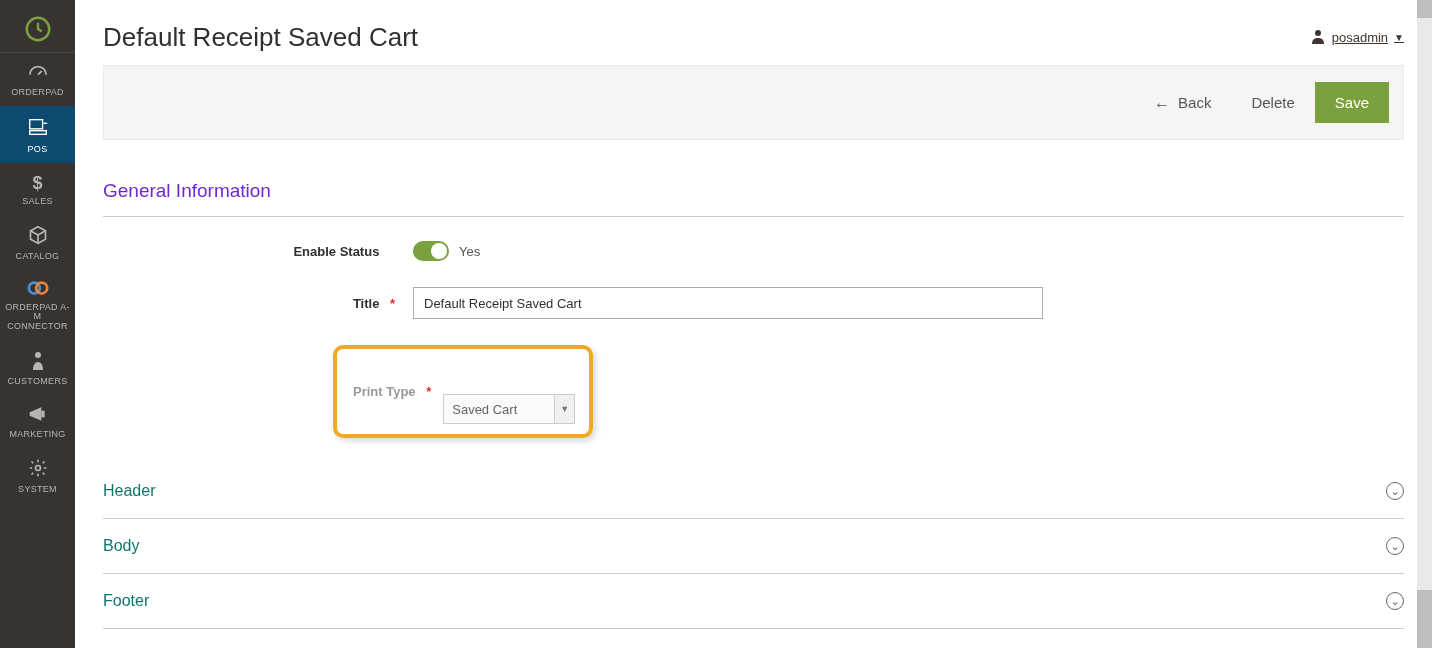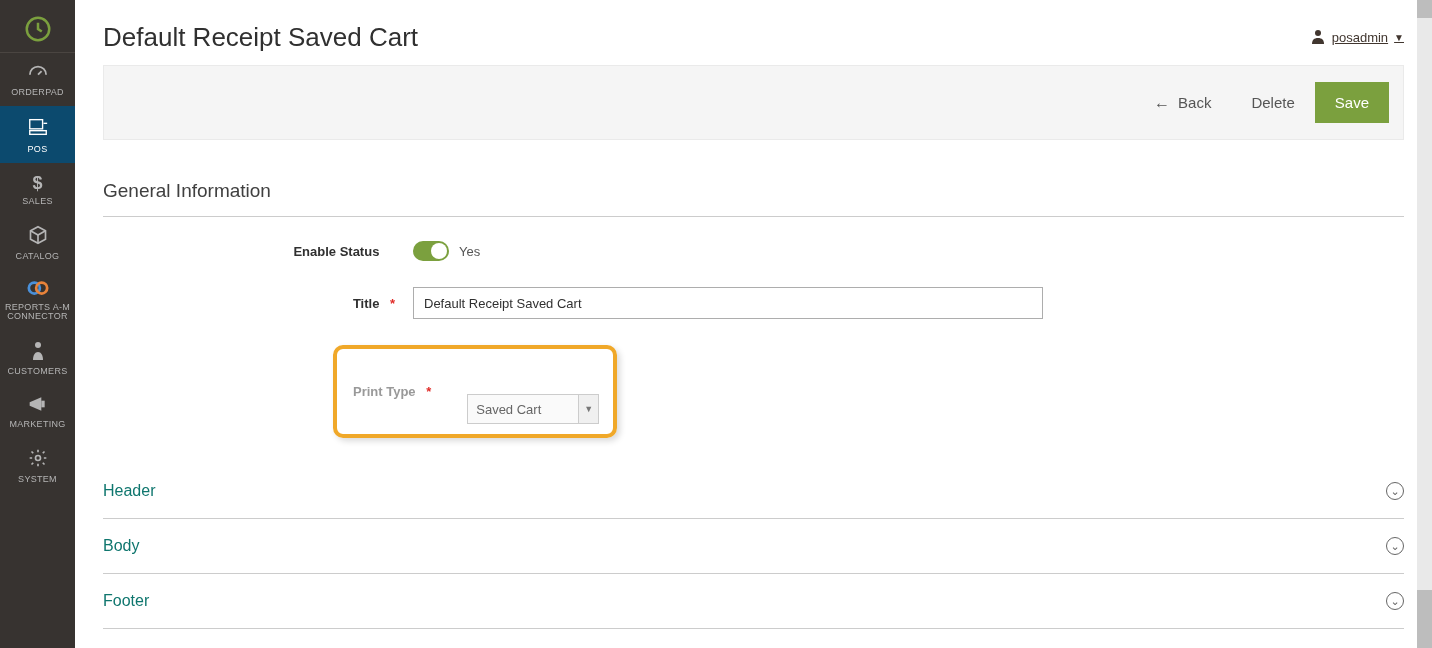--- a/index.html
+++ b/index.html
@@ -27,35 +27,35 @@
 .user-menu .caret { margin-left: 6px; font-size: 10px; }
 
 
 .toolbar { background: #f5f5f5; display: flex; justify-content: flex-end; align-items: center; padding: 16px 14px; border: 1px solid #eaeaea; }
 .toolbar .btn-text { background: none; border: none; font-size: 15px; color: #555; padding: 10px 20px; cursor: pointer; display: flex; align-items: center; }
 .toolbar .arrow-left { margin-right: 8px; font-size: 16px; }
 .btn-save { background: #7ba03e; color: #fff; border: none; font-size: 15px; font-weight: 500; padding: 12px 20px; cursor: pointer; }
 
 
 .section { padding-top: 40px; }
-.section-title { font-size: 19px; color: #404040; font-weight: 400; padding-bottom: 14px; border-bottom: 1px solid #ccc; }
+.section-title { font-size: 19px; color: #6d28d9; font-weight: 400; padding-bottom: 14px; border-bottom: 1px solid #ccc; }
 
 
 .form-area { padding: 24px 0 10px 0; }
 .form-row { display: flex; align-items: center; margin-bottom: 26px; }
 .form-label { width: 310px; text-align: right; font-size: 13px; font-weight: 600; color: #303030; padding-right: 10px; }
 .req { color: #e02b27; margin-left: 4px; margin-right: 8px; display:inline-block; width:8px; }
 .form-control { flex: 1; display: flex; align-items: center; }
 .toggle { width: 36px; height: 20px; background: #7ba03e; border-radius: 20px; position: relative; cursor: pointer; }
 .toggle-knob { position: absolute; right: 2px; top: 2px; width: 16px; height: 16px; background: #fff; border-radius: 50%; }
 .toggle-text { margin-left: 10px; font-size: 13px; color: #555; }
 .text-input { width: 630px; height: 32px; border: 1px solid #adadad; padding: 0 10px; font-size: 13px; color: #303030; }
 
 
-.highlight-box { display: inline-flex; align-items: center; border: 4px solid #f0a829; border-radius: 10px; padding: 10px 14px 10px 8px; box-shadow: 3px 3px 6px rgba(0,0,0,0.15); margin-left: 0; gap: 24px; }
+.highlight-box { display: inline-flex; align-items: center; border: 4px solid #f0a829; border-radius: 10px; padding: 10px 14px 10px 8px; box-shadow: 3px 3px 6px rgba(0,0,0,0.15); margin-left: 0; }
 .highlight-box .form-label { width: auto; padding-left: 8px; padding-right: 4px; color: #999; font-weight: 600; font-size: 13px; }
 .select-wrap { display: flex; align-items: center; border: 1px solid #ccc; margin-top: 35px; }
 .select-val { width: 110px; height: 28px; display: flex; align-items: center; padding: 0 8px; font-size: 13px; color: #666; background: #fafafa; }
 .select-btn { width: 20px; height: 28px; background: #f0f0f0; border-left: 1px solid #ccc; display: flex; align-items: center; justify-content: center; font-size: 9px; color: #777; cursor: pointer; }
 
 
 .accordion { border-bottom: 1px solid #ccc; display: flex; align-items: center; justify-content: space-between; padding: 18px 0; cursor: pointer; }
 .accordion-title { font-size: 16px; color: #0f766e; font-weight: 500; }
 .expand-icon { width: 18px; height: 18px; border: 1px solid #666; border-radius: 50%; display: flex; align-items: center; justify-content: center; font-size: 11px; color: #666; }
 
@@ -107,21 +107,21 @@
             <path d="M12 12v10"></path>
           </svg></span>
       <span class="sidebar-item-label">CATALOG</span>
     </div>
 
     <div class="sidebar-item">
       <span class="icon"><svg width="22" height="16" viewBox="0 0 24 16">
             <circle cx="8" cy="8" r="6" fill="none" stroke="#4a90d9" stroke-width="3"></circle>
             <circle cx="16" cy="8" r="6" fill="none" stroke="#e8833a" stroke-width="3"></circle>
           </svg></span>
-      <span class="sidebar-item-label">REPORTS A-M CONNECTOR</span>
+      <span class="sidebar-item-label">ORDERPAD A-M CONNECTOR</span>
     </div>
 
     <div class="sidebar-item">
       <span class="icon"><svg width="14" height="20" viewBox="0 0 14 20" fill="#b5b5b5">
             <circle cx="7" cy="5" r="3"></circle>
             <path d="M2 20c0-5 2-8 5-8s5 3 5 8z"></path>
           </svg></span>
       <span class="sidebar-item-label">CUSTOMERS</span>
     </div>
 

